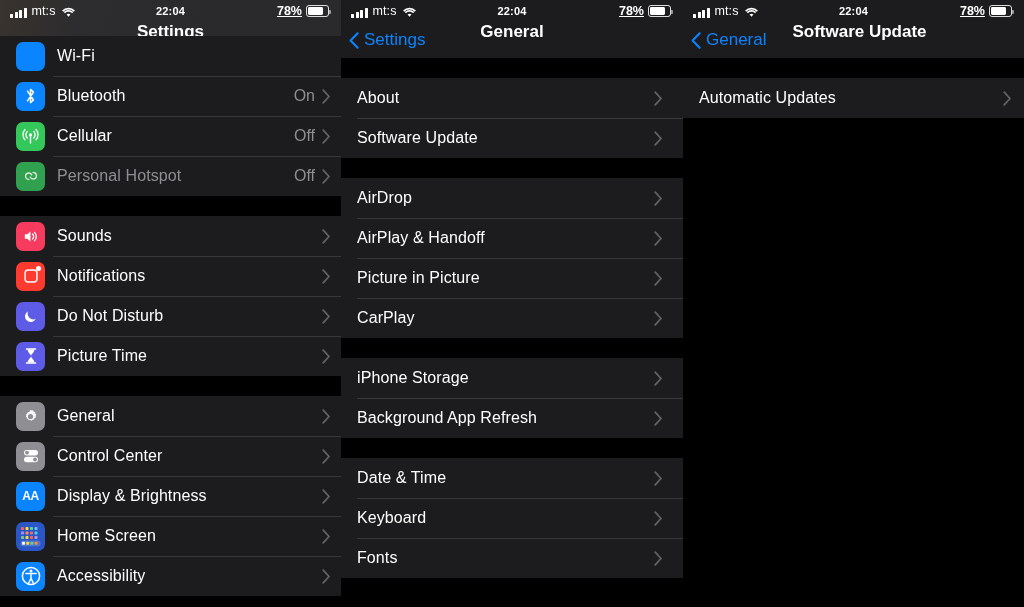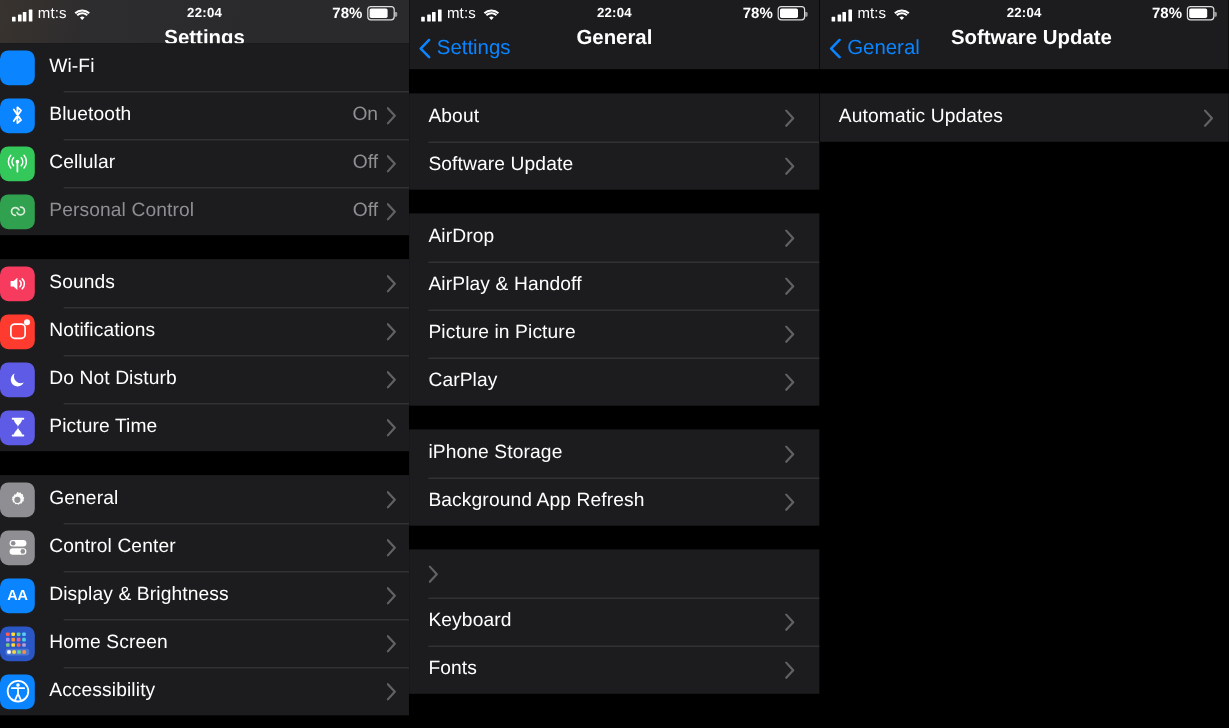--- a/index.html
+++ b/index.html
@@ -15,21 +15,21 @@
   .panel.mid { width:342px; }
 
   
   .statusbar {
     height:22px; display:flex; align-items:center;
     padding:0 12px 0 10px; font-size:12.5px; font-weight:bold; color:#fff;
     position:relative;
   }
   .sb-left { display:flex; align-items:flex-end; gap:5px; }
   .sb-center { position:absolute; left:0; right:0; text-align:center; font-size:11px; font-weight:bold; letter-spacing:.2px; pointer-events:none; }
-  .sb-right { margin-left:auto; display:flex; align-items:center; gap:4px; font-size:12.5px; }
+  .sb-right { margin-left:auto; display:flex; align-items:center; gap:4px; font-size:12.5px;text-decoration:underline; }
   .bars { display:flex; align-items:flex-end; gap:1.5px; height:10px; }
   .bars i { display:block; width:3px; background:#fff; border-radius:.5px; }
   .bars i:nth-child(1){height:4px;} .bars i:nth-child(2){height:6px;}
   .bars i:nth-child(3){height:8px;} .bars i:nth-child(4){height:10px;}
   .carrier { font-size:12.5px; font-weight:normal; color:#fff; letter-spacing:.1px; }
   .battery { position:relative; width:23px; height:11.5px; border:1.3px solid rgba(255,255,255,.85); border-radius:3px; }
   .battery::after{ content:""; position:absolute; right:-3.2px; top:3.4px; width:1.8px; height:4.2px; background:rgba(255,255,255,.55); border-radius:0 1px 1px 0; }
   .battery > span { position:absolute; left:1.2px; top:1.2px; bottom:1.2px; background:#fff; border-radius:1.4px; }
 
   
@@ -40,21 +40,21 @@
   .chev-back { width:10px; height:17px; flex:0 0 auto; }
   .header { background:linear-gradient(100deg,#38332e 0%,#2d2c2e 22%,#2a2a2c 60%,#2a2a2c 100%); }
   .header.plain { background:#1c1c1e; }
 
   
   .list { background:#000; }
   .group { background:#1c1c1e; }
   .gap { height:20px; background:#000; }
   .row {
     height:40px; display:flex; align-items:center;
-    padding-left:0; padding-right:10px; position:relative;
+    padding-left:16px; padding-right:10px; position:relative;
     background:#1c1c1e; cursor:pointer;
   }
   .row + .row::before {
     content:""; position:absolute; left:53px; right:0; top:0; height:1px; background:#38383a;
   }
   .row.noicon { padding-left:16px; }
   .row.noicon + .row.noicon::before { left:16px; }
   .icon { width:29px; height:29px; border-radius:7px; flex:0 0 auto; margin-right:12px; display:flex; align-items:center; justify-content:center; }
   .label { font-size:16px; color:#fff; flex:1 1 auto; letter-spacing:.1px; }
   .label.dim { color:#8e8e93; }
@@ -131,21 +131,21 @@
               <path d="M1.2 1.2 7 7.5l-5.8 6.3" stroke="#8e8e93" stroke-width="1.8" fill="none" stroke-linecap="round" stroke-linejoin="round"></path>
             </svg>
         </div>
         <div class="row">
           <span class="icon" style="background:#30a14e">
             <svg width="18" height="18" viewBox="0 0 20 20">
               <path d="M12.4 6.2a3.6 3.6 0 0 1 0 7.2 3.6 3.6 0 0 1-3.3-2.2" stroke="#d8ead8" stroke-width="1.6" fill="none" stroke-linecap="round"></path>
               <path d="M7.6 13.8a3.6 3.6 0 0 1 0-7.2 3.6 3.6 0 0 1 3.3 2.2" stroke="#d8ead8" stroke-width="1.6" fill="none" stroke-linecap="round"></path>
             </svg>
           </span>
-          <span class="label dim">Personal Control</span>
+          <span class="label dim">Personal Hotspot</span>
           <span class="value">Off</span>
           <svg class="chev" viewBox="0 0 9 15">
               <path d="M1.2 1.2 7 7.5l-5.8 6.3" stroke="#8e8e93" stroke-width="1.8" fill="none" stroke-linecap="round" stroke-linejoin="round"></path>
             </svg>
         </div>
       </div>
 
       <div class="gap"></div>
 
       <div class="group">
@@ -373,20 +373,21 @@
           <span class="label">Background App Refresh</span>
           <svg class="chev" viewBox="0 0 9 15">
               <path d="M1.2 1.2 7 7.5l-5.8 6.3" stroke="#8e8e93" stroke-width="1.8" fill="none" stroke-linecap="round" stroke-linejoin="round"></path>
             </svg>
         </div>
       </div>
 
       <div class="gap"></div>
       <div class="group">
         <div class="row noicon midrow">
+          <span class="label">Date &amp; Time</span>
           <svg class="chev" viewBox="0 0 9 15">
               <path d="M1.2 1.2 7 7.5l-5.8 6.3" stroke="#8e8e93" stroke-width="1.8" fill="none" stroke-linecap="round" stroke-linejoin="round"></path>
             </svg>
         </div>
         <div class="row noicon midrow">
           <span class="label">Keyboard</span>
           <svg class="chev" viewBox="0 0 9 15">
               <path d="M1.2 1.2 7 7.5l-5.8 6.3" stroke="#8e8e93" stroke-width="1.8" fill="none" stroke-linecap="round" stroke-linejoin="round"></path>
             </svg>
         </div>

